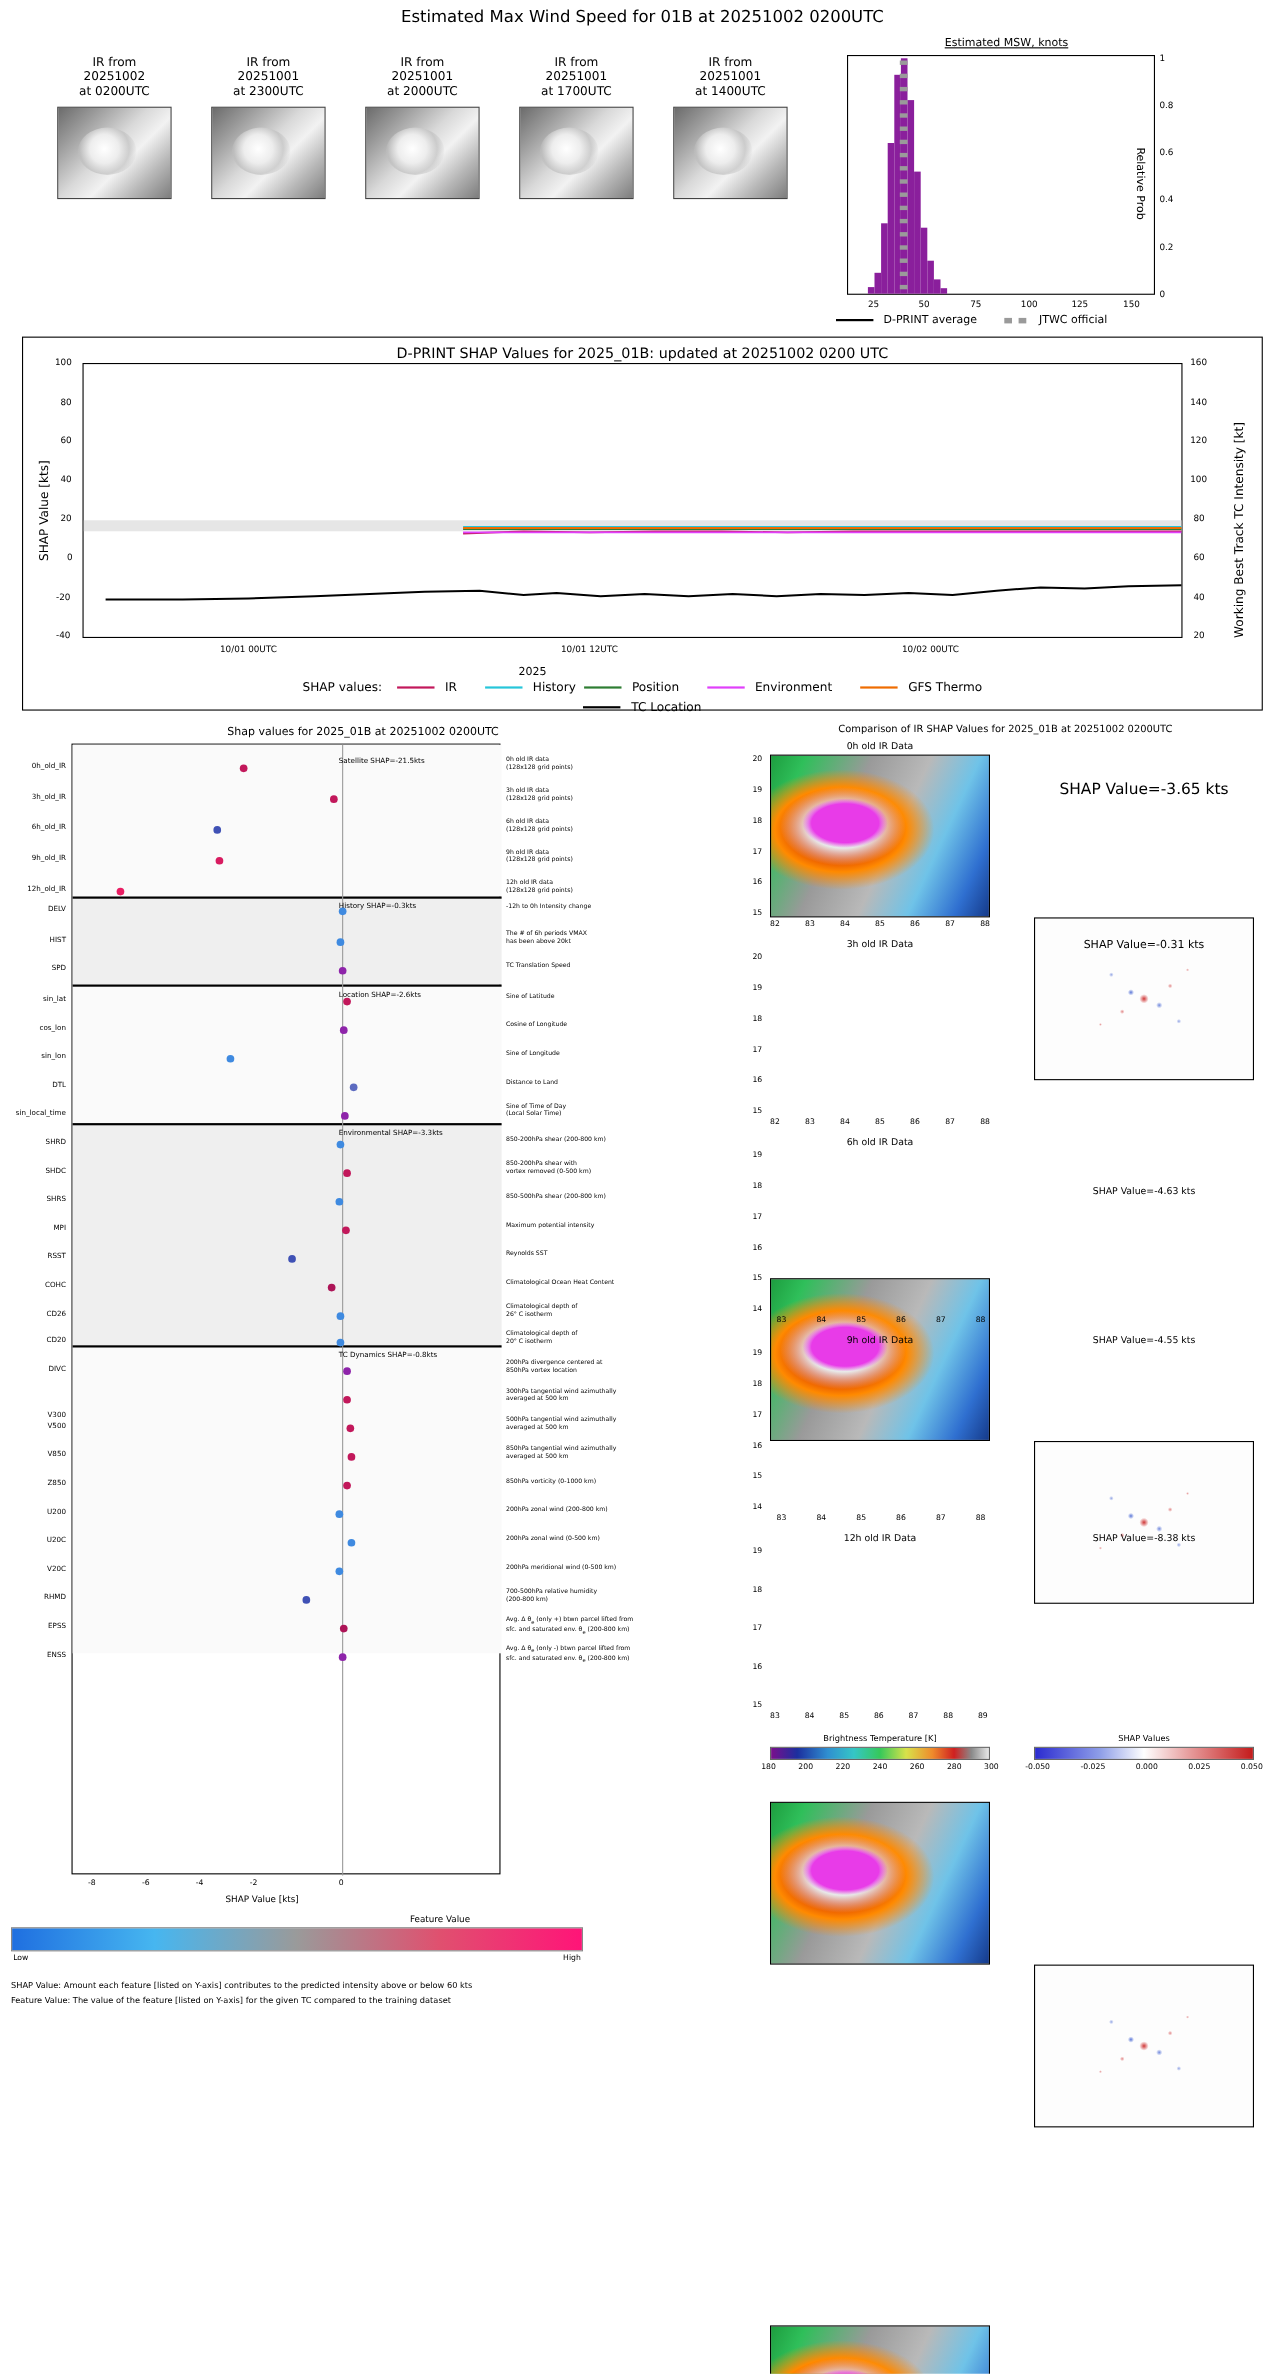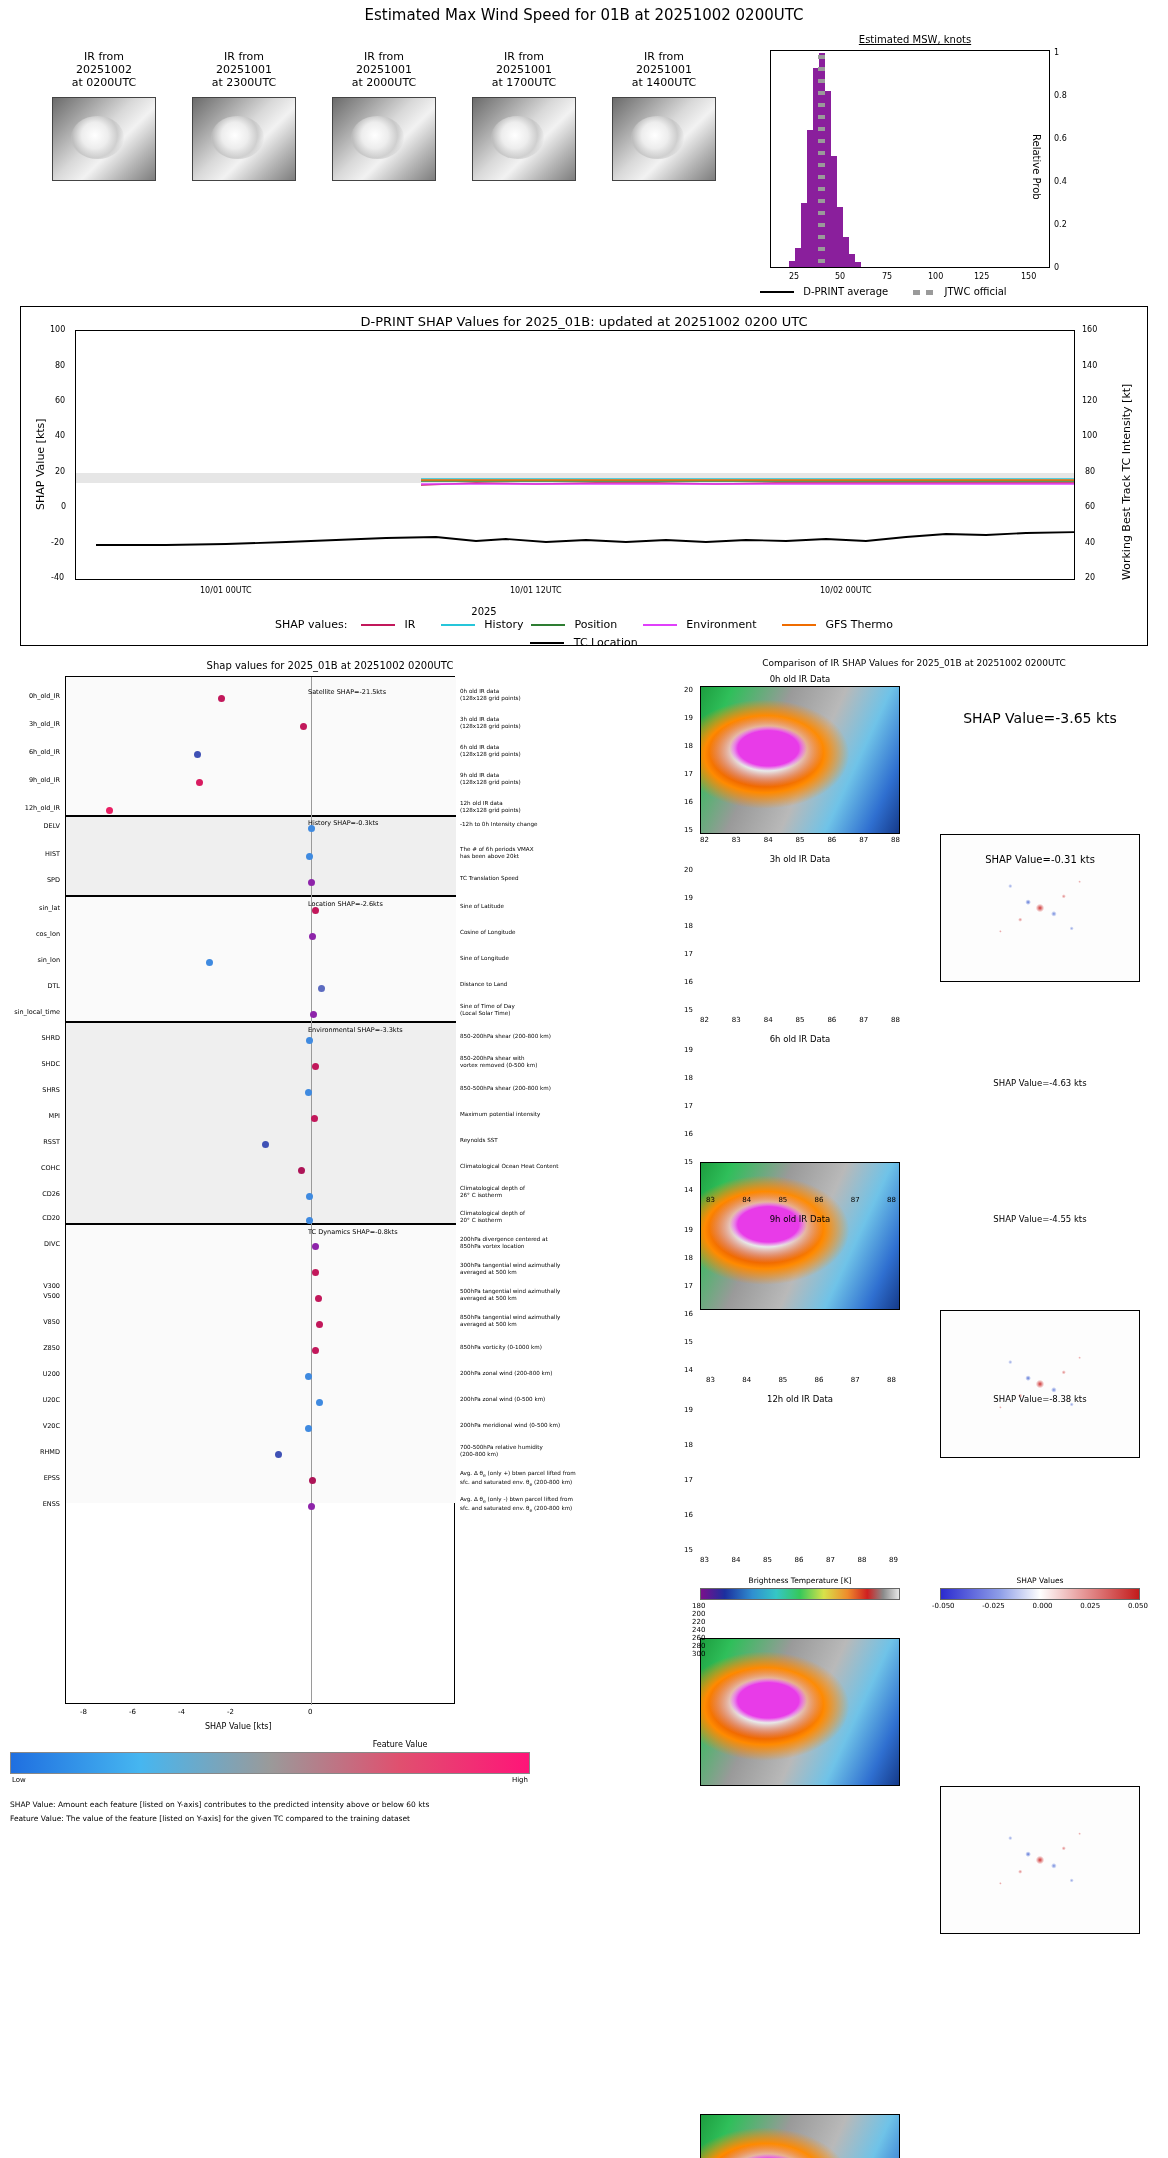--- a/index.html
+++ b/index.html
@@ -488,21 +488,21 @@
 <div class="abs tiny" style="left:684px;top:1406px;height:148px;display:flex;flex-direction:column;justify-content:space-between;">
   <span>19</span>
     <span>18</span>
     <span>17</span>
     <span>16</span>
     <span>15</span>
 </div>
 
 <div class="abs ctr" style="left:700px;width:200px;top:1576px;font-size:7.5px;">Brightness Temperature [K]</div>
 <div class="abs cbar-bt" style="left:700px;top:1588px;width:200px;height:12px;border:1px solid #666;box-sizing:border-box;"></div>
-<div class="abs tiny" style="left:692px;top:1602px;width:216px;display:flex;justify-content:space-between;flex-direction:column;">
+<div class="abs tiny" style="left:692px;top:1602px;width:216px;display:flex;justify-content:space-between;">
   <span>180</span>
     <span>200</span>
     <span>220</span>
     <span>240</span>
     <span>260</span>
     <span>280</span>
     <span>300</span>
 </div>
 
 <div class="abs ctr" style="left:940px;width:200px;top:1576px;font-size:7.5px;">SHAP Values</div>

